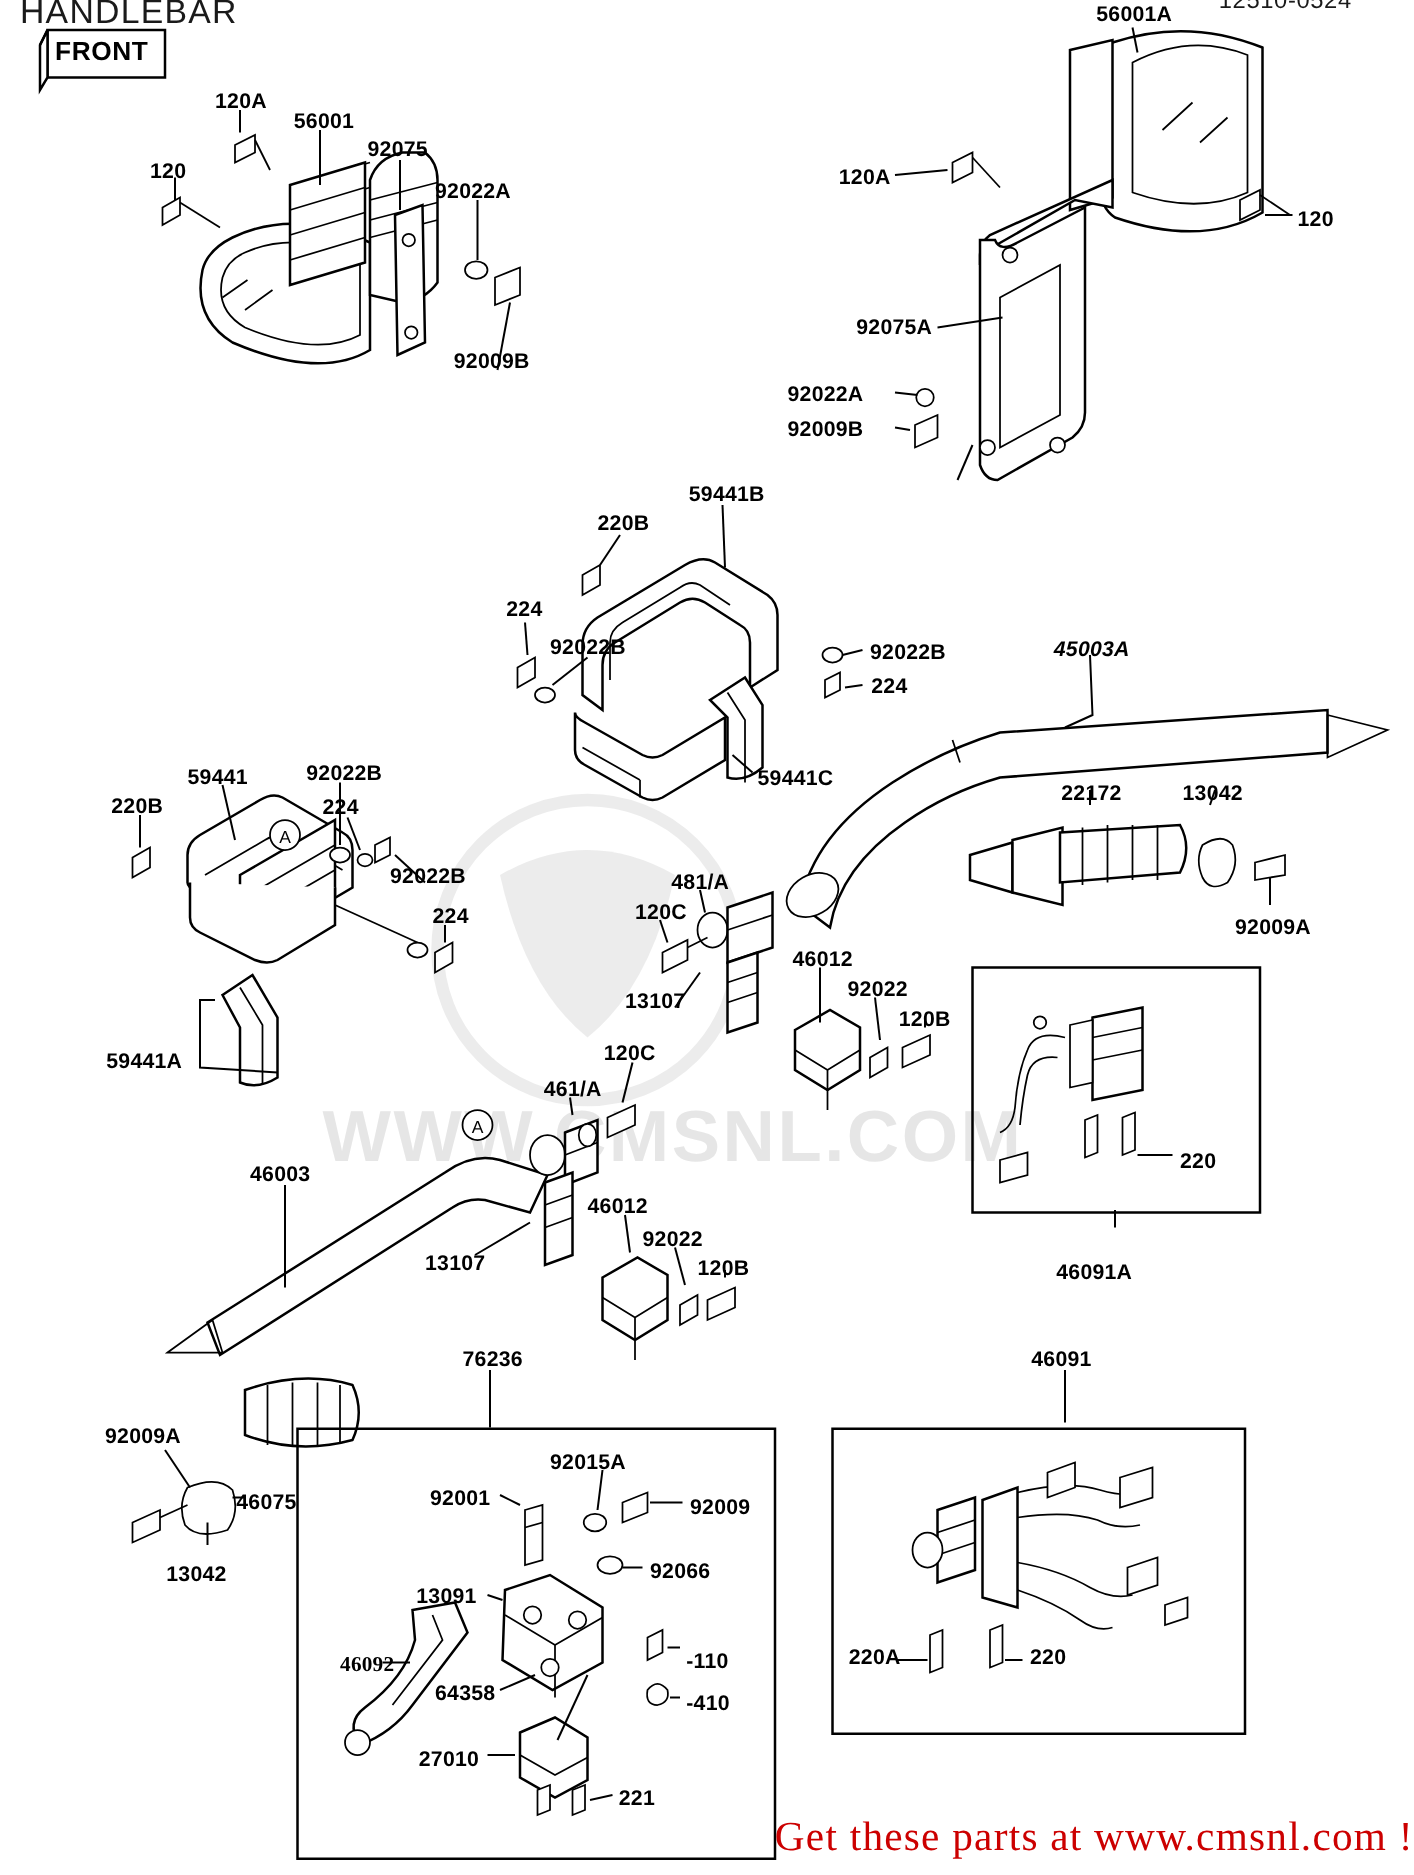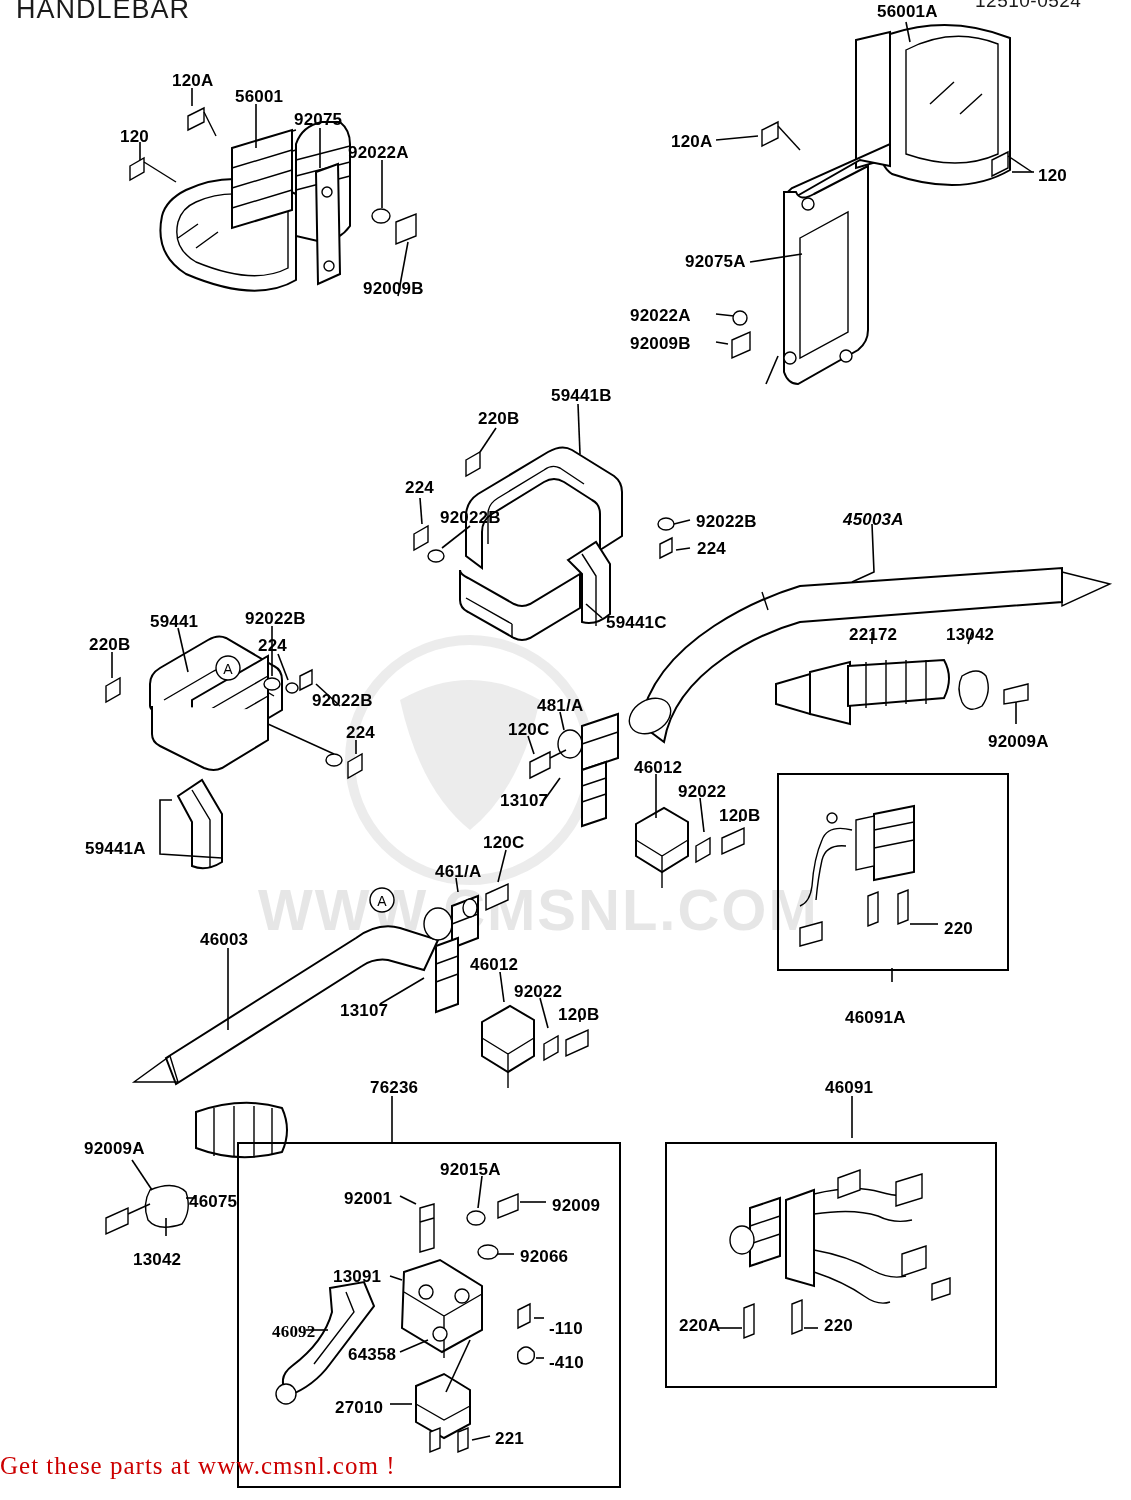--- a/index.html
+++ b/index.html
@@ -51,22 +51,22 @@
     font-size: 19px;
     color: #1a1a1a;
     font-family: "Liberation Sans", sans-serif;
     letter-spacing: 0.5px;
   }
   #footer {
     position: absolute;
     left: 0;
     top: 1452px;
     width: 1131px;
-    text-align: left;
-    font-size: 25px;
+    text-align: right;
+    font-size: 33px;
     color: #cc0000;
     font-family: "Liberation Serif", serif;
     letter-spacing: 1px;
   }
   .wm {
     position: absolute;
     color: rgba(140,140,140,0.22);
     font-family: "Liberation Sans", sans-serif;
     font-weight: bold;
     pointer-events: none;
@@ -96,20 +96,28 @@
   }
 </style>
 </head>
 <body>
 
 <div id="page">
 
   <div id="title">HANDLEBAR</div>
   <div id="topcode">12510-0524</div>
 
+  <div id="front-flag">
+    <svg width="110" height="62" viewBox="0 0 110 62">
+      <polygon points="8,8 102,8 102,46 8,46" fill="#ffffff" stroke="#000" stroke-width="2"></polygon>
+      <polygon points="2,20 8,8 8,46 2,56" fill="#ffffff" stroke="#000" stroke-width="2"></polygon>
+      <line x1="8" y1="8" x2="2" y2="20" stroke="#000" stroke-width="2"></line>
+    </svg>
+    <div class="ftxt">FRONT</div>
+  </div>
 
   <div class="wm" id="wm-text">WWW.CMSNL.COM</div>
 
   <svg id="diagram-svg" viewBox="0 0 1131 1500">
     <defs>
       <style>
         .ln { fill:none; stroke:#000; stroke-width:2; }
         .ln1 { fill:none; stroke:#000; stroke-width:1.4; }
         .lead { fill:none; stroke:#000; stroke-width:1.6; }
         .fillw { fill:#ffffff; stroke:#000; stroke-width:2; }

